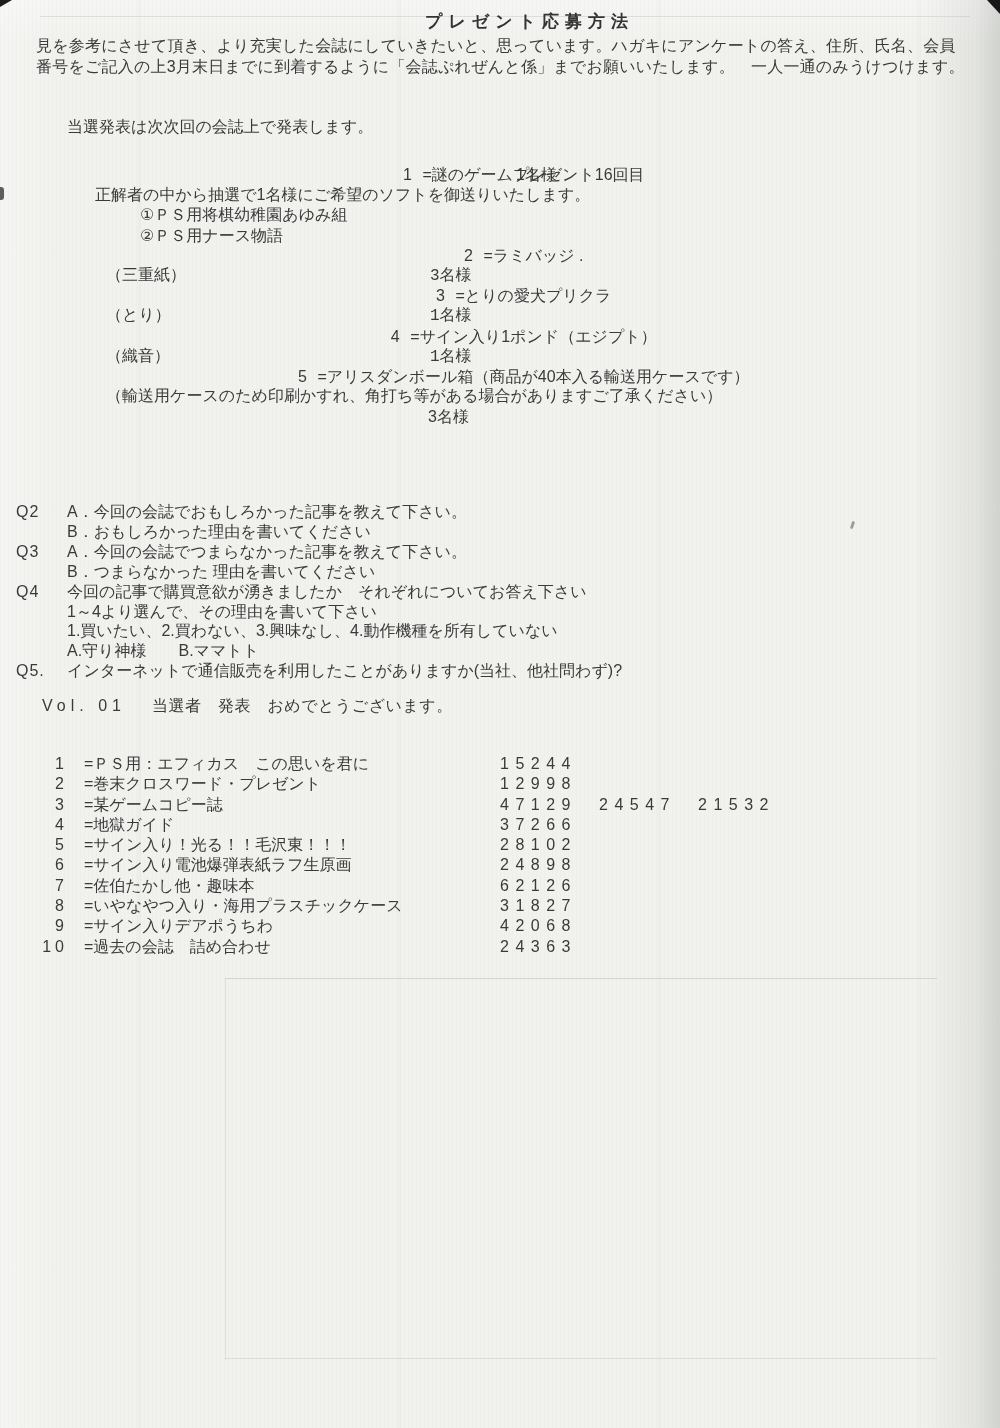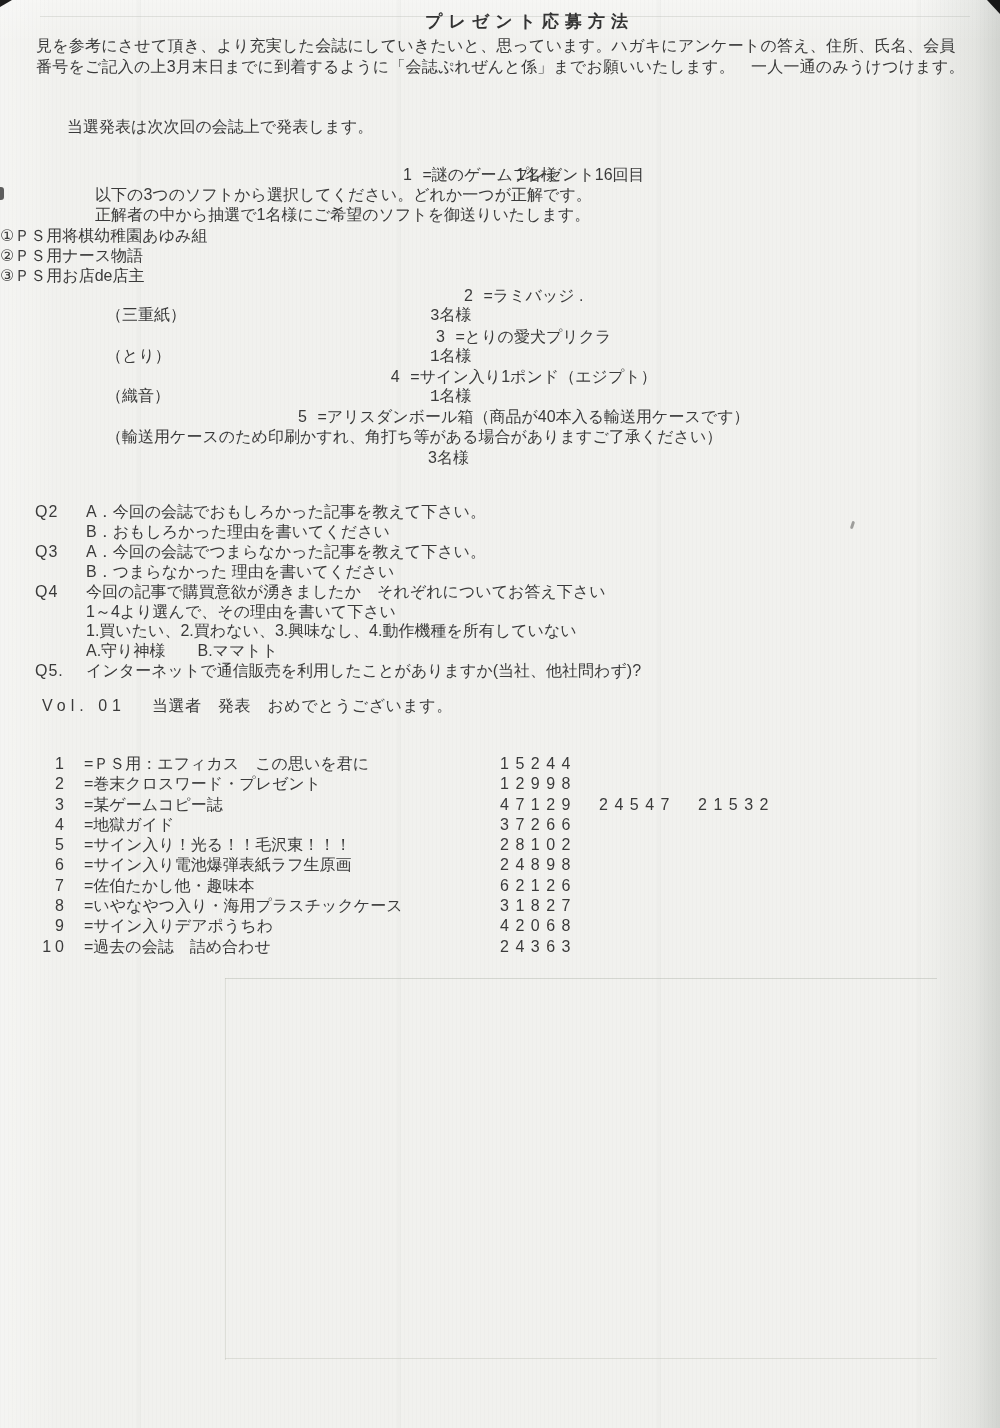--- a/index.html
+++ b/index.html
@@ -30,29 +30,29 @@
 
   .q1{top:116px;left:0;width:960px;line-height:21.5px;}
   .q1-row{padding-left:33px;}
   .q1-label{display:inline-block;width:32px;}
   .q1-sub{padding-left:67px;}
 
   .prizes{top:165px;left:0;width:980px;line-height:20.2px;}
   .prize-head{padding-left:57px;text-align:center;}
   .pnum{display:inline-block;width:30px;}
   .pdetail{padding-left:95px;}
-  .poption{}
+  .poption{padding-left:140px;}
   .psubrow{padding-left:106px;font-family:Liberation Mono, monospace;}
   .pwin{position:absolute;top:0;}
   .win-head{left:516px;}
   .win-sub{left:430px;}
   .pwin-below-row{padding-left:428px;}
 
   .questions{top:502px;left:0;width:980px;line-height:19.9px;}
-  .qrow{padding-left:35px;}
+  .qrow{padding-left:16px;}
   .qlabel{display:inline-block;width:51px;letter-spacing:1px;}
 
   .vol{top:696px;left:42px;letter-spacing:0.5px;}
   .vol-label{letter-spacing:5px;}
   .vol-text{margin-left:26px;text-align:center;}
 
   .winners{top:754px;left:0;width:980px;line-height:20.3px;}
   .wrow{padding-left:28px;}
   .wnum{display:inline-block;width:40px;text-align:right;letter-spacing:4px;}
   .wtitle{margin-left:16px;}
@@ -90,25 +90,23 @@
     <div>番号をご記入の上3月末日までに到着するように「会誌ぷれぜんと係」までお願いいたします。　一人一通のみうけつけます。</div>
   </div>
 
   <div class="abs q1">
     <div class="q1-sub">当選発表は次次回の会誌上で発表します。</div>
   </div>
 
   <div class="abs prizes" id="prize-list">
       <div class="prize-item">
         <div class="prize-head rel"><span class="pnum">1</span><span class="ptitle">=謎のゲームプレゼント16回目</span><span class="pwin win-head">1名様</span></div>
-        <div class="pdetail">以下の3つのソフトから選択してください。どれか一つが正解です。</div>
         <div class="pdetail">正解者の中から抽選で1名様にご希望のソフトを御送りいたします。</div>
         <div class="poption">①ＰＳ用将棋幼稚園あゆみ組</div>
         <div class="poption">②ＰＳ用ナース物語</div>
-        <div class="poption">③ＰＳ用お店de店主</div>
       </div>
       <div class="prize-item">
         <div class="prize-head rel"><span class="pnum">2</span><span class="ptitle">=ラミバッジ .</span></div>
         <div class="psubrow rel"><span class="psub">（三重紙）</span><span class="pwin win-sub">3名様</span></div>
       </div>
       <div class="prize-item">
         <div class="prize-head rel"><span class="pnum">3</span><span class="ptitle">=とりの愛犬プリクラ</span></div>
         <div class="psubrow rel"><span class="psub">（とり）</span><span class="pwin win-sub">1名様</span></div>
       </div>
       <div class="prize-item">

